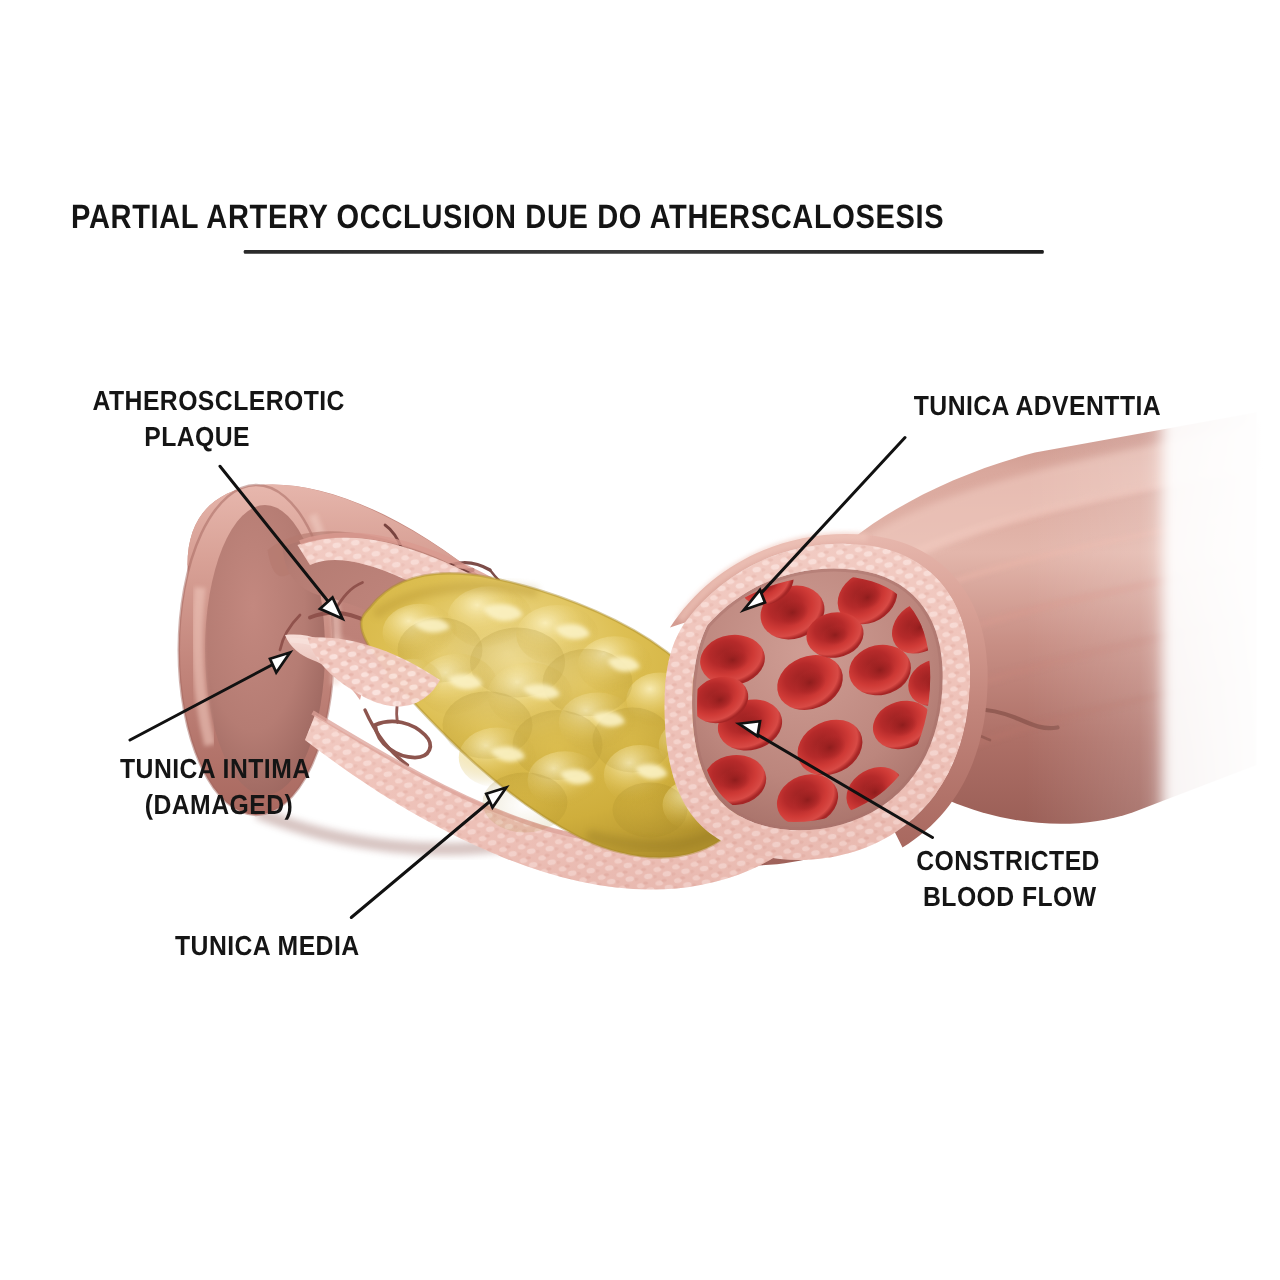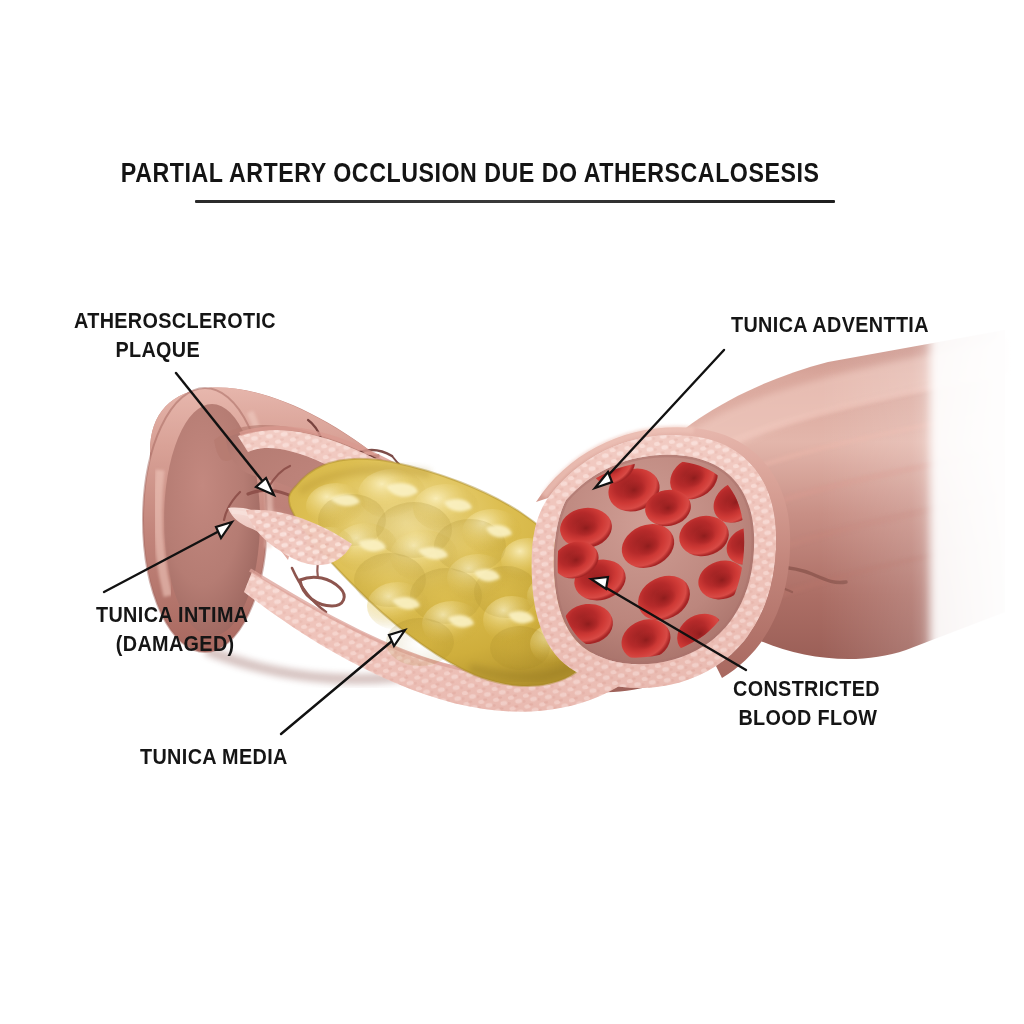--- a/index.html
+++ b/index.html
@@ -11,21 +11,21 @@
     overflow:hidden;
     position:relative;
   }
   #figure{
     position:absolute;left:0;top:0;width:1024px;height:1024px;
   }
   .fig-svg{position:absolute;left:0;top:0;width:1024px;height:1024px;}
 
   
   .title-wrap{
-    position:absolute;left:0;top:158px;width:940px;text-align:center;
+    position:absolute;left:0;top:158px;width:940px;text-align:left;
   }
   .title-text{
     display:inline-block;
     font-family:"Liberation Sans Narrow","Liberation Sans",sans-serif;
     font-size:27px;
     font-weight:700;
     letter-spacing:0.6px;
     color:#141414;
     transform:scaleX(0.86);
     transform-origin:center;

